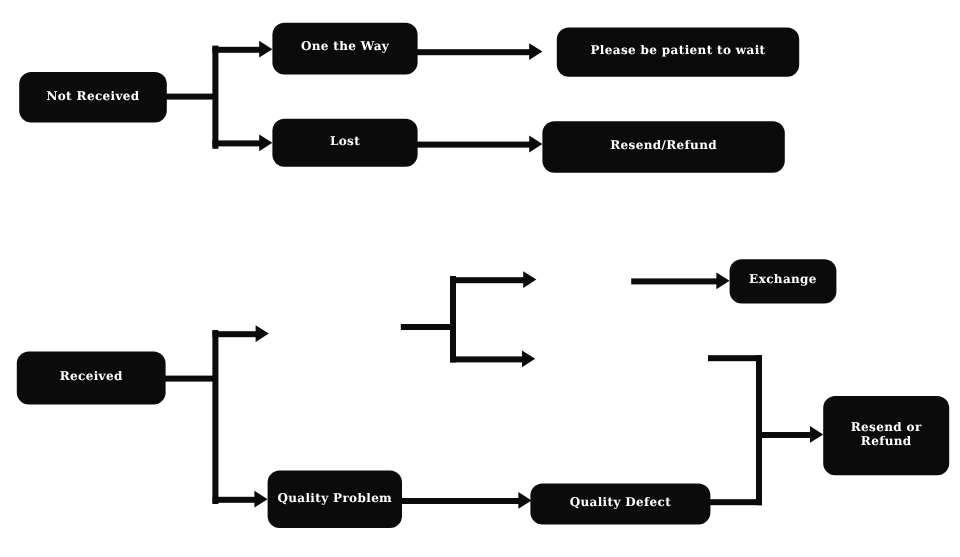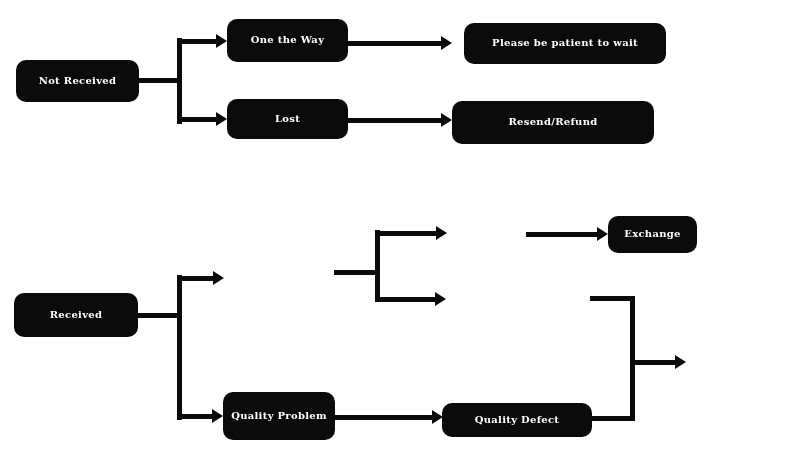--- a/index.html
+++ b/index.html
@@ -82,20 +82,21 @@
 
 
   <div class="node" style="left:223px; top:392px; width:112px; height:48px;">Quality Problem</div>
 
 
   <div class="node" style="left:608px; top:216px; width:89px; height:37px;">Exchange</div>
 
 
   <div class="node" style="left:442px; top:403px; width:150px; height:34px;">Quality Defect</div>
 
+  <div class="node" style="left:686px; top:330px; width:105px; height:66px;">Resend or Refund</div>
 
   <div class="line" style="left:136px; top:313px; width:45px; height:5px;"></div>
   <div class="line" style="left:177px; top:275px; width:5px; height:145px;"></div>
 
   <div class="line" style="left:177px; top:276px; width:37px; height:5px;"></div>
   <div class="arrowhead" style="left:213px; top:271px;"></div>
 
   <div class="line" style="left:177px; top:414px; width:37px; height:5px;"></div>
   <div class="arrowhead" style="left:212px; top:409px;"></div>
 

